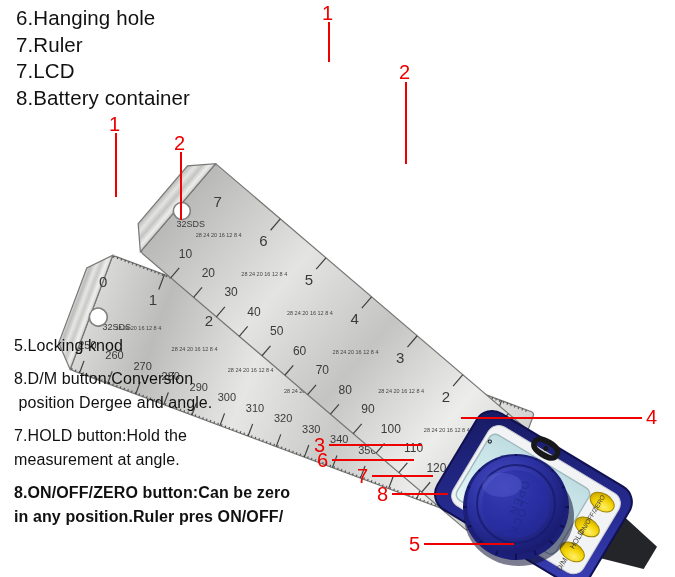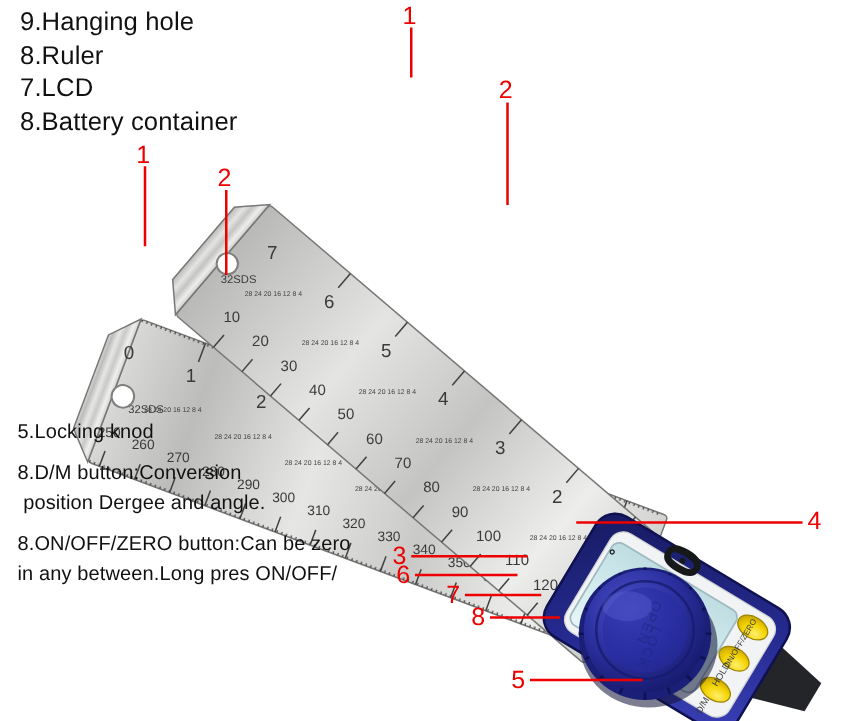--- a/index.html
+++ b/index.html
@@ -12,21 +12,21 @@
   }
   #stage{position:absolute;inset:0;width:675px;height:577px;}
 
   
   .legend{position:absolute;color:#111;letter-spacing:.1px;}
   .legend .ln{white-space:pre;}
 
   #legend-top{left:16px;top:5px;font-size:20.5px;line-height:26.5px;}
   #legend-bottom{left:14px;top:334px;font-size:16px;line-height:24.5px;}
   #legend-bottom .item{margin-bottom:8px;}
-  #legend-bottom .item:last-child{margin-bottom:0;}
+  #legend-bottom .item:last-child{margin-bottom:0;font-weight:bold;}
 
   
   .callout-num{
     position:absolute;color:#ee0000;font-size:20px;line-height:20px;
     font-family:"Liberation Sans", sans-serif;
   }
   .leader{position:absolute;background:#ee0000;}
   .leader.h{height:1.6px;}
   .leader.v{width:1.6px;}
 
@@ -439,37 +439,41 @@
         <g transform="translate(0,10) rotate(112)">
           <text class="knob-label" x="0" y="0" font-size="11" text-anchor="middle" letter-spacing="1.5">LOCK</text>
         </g>
 
         <ellipse cx="-14" cy="-22" rx="20" ry="12" fill="#6b71dd" opacity=".30"></ellipse>
       </g>
     </svg>
   </div>
 
   <div class="legend" id="legend-top">
-    <div class="ln">9.Hanging hole</div>
-    <div class="ln">8.Ruler</div>
+    <div class="ln">6.Hanging hole</div>
+    <div class="ln">7.Ruler</div>
     <div class="ln">7.LCD</div>
     <div class="ln">8.Battery container</div>
   </div>
 
   <div class="legend" id="legend-bottom">
     <div class="item">
       <div class="ln">5.Locking knod</div>
     </div>
     <div class="item">
       <div class="ln">8.D/M button:Conversion</div>
       <div class="ln"> position Dergee and angle.</div>
     </div>
     <div class="item">
+      <div class="ln">7.HOLD button:Hold the</div>
+      <div class="ln">measurement at angle.</div>
+    </div>
+    <div class="item">
       <div class="ln">8.ON/OFF/ZERO button:Can be zero</div>
-      <div class="ln">in any between.Long pres ON/OFF/</div>
+      <div class="ln">in any position.Ruler pres ON/OFF/</div>
     </div>
   </div>
 
   <div class="callout-num" style="left:322px;top:3px;">1</div>
   <div class="leader v" style="left:328px;top:22px;height:40px;"></div>
 
   <div class="callout-num" style="left:399px;top:62px;">2</div>
   <div class="leader v" style="left:405px;top:82px;height:82px;"></div>
 
   <div class="callout-num" style="left:109px;top:114px;">1</div>

